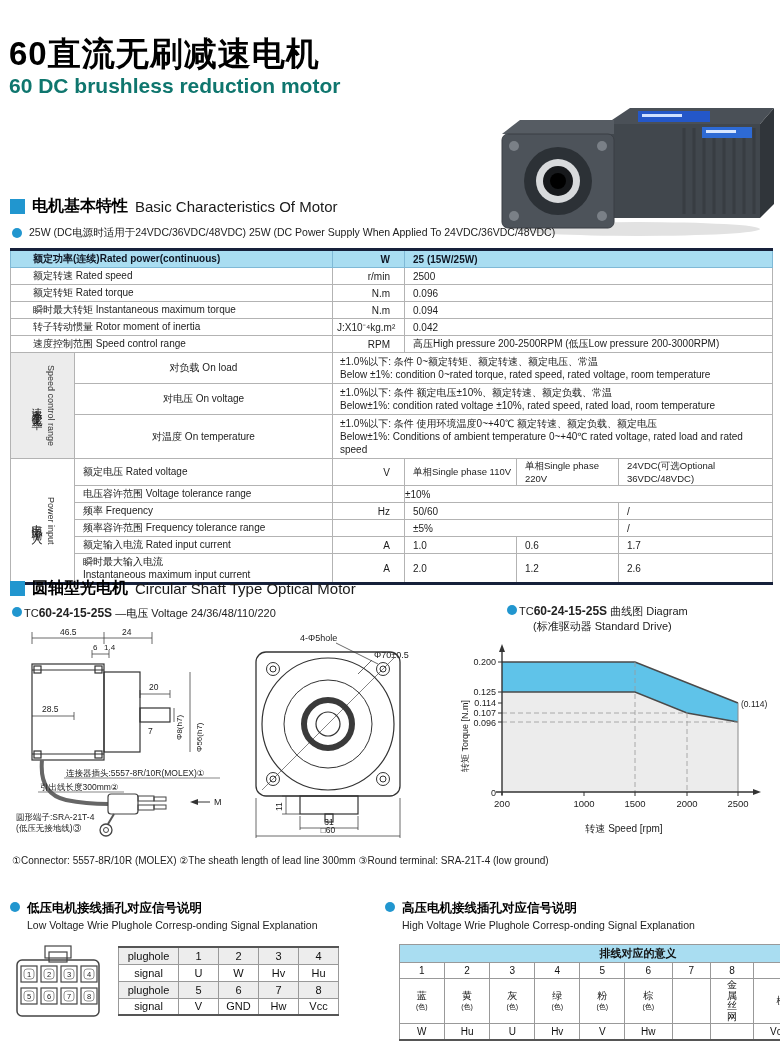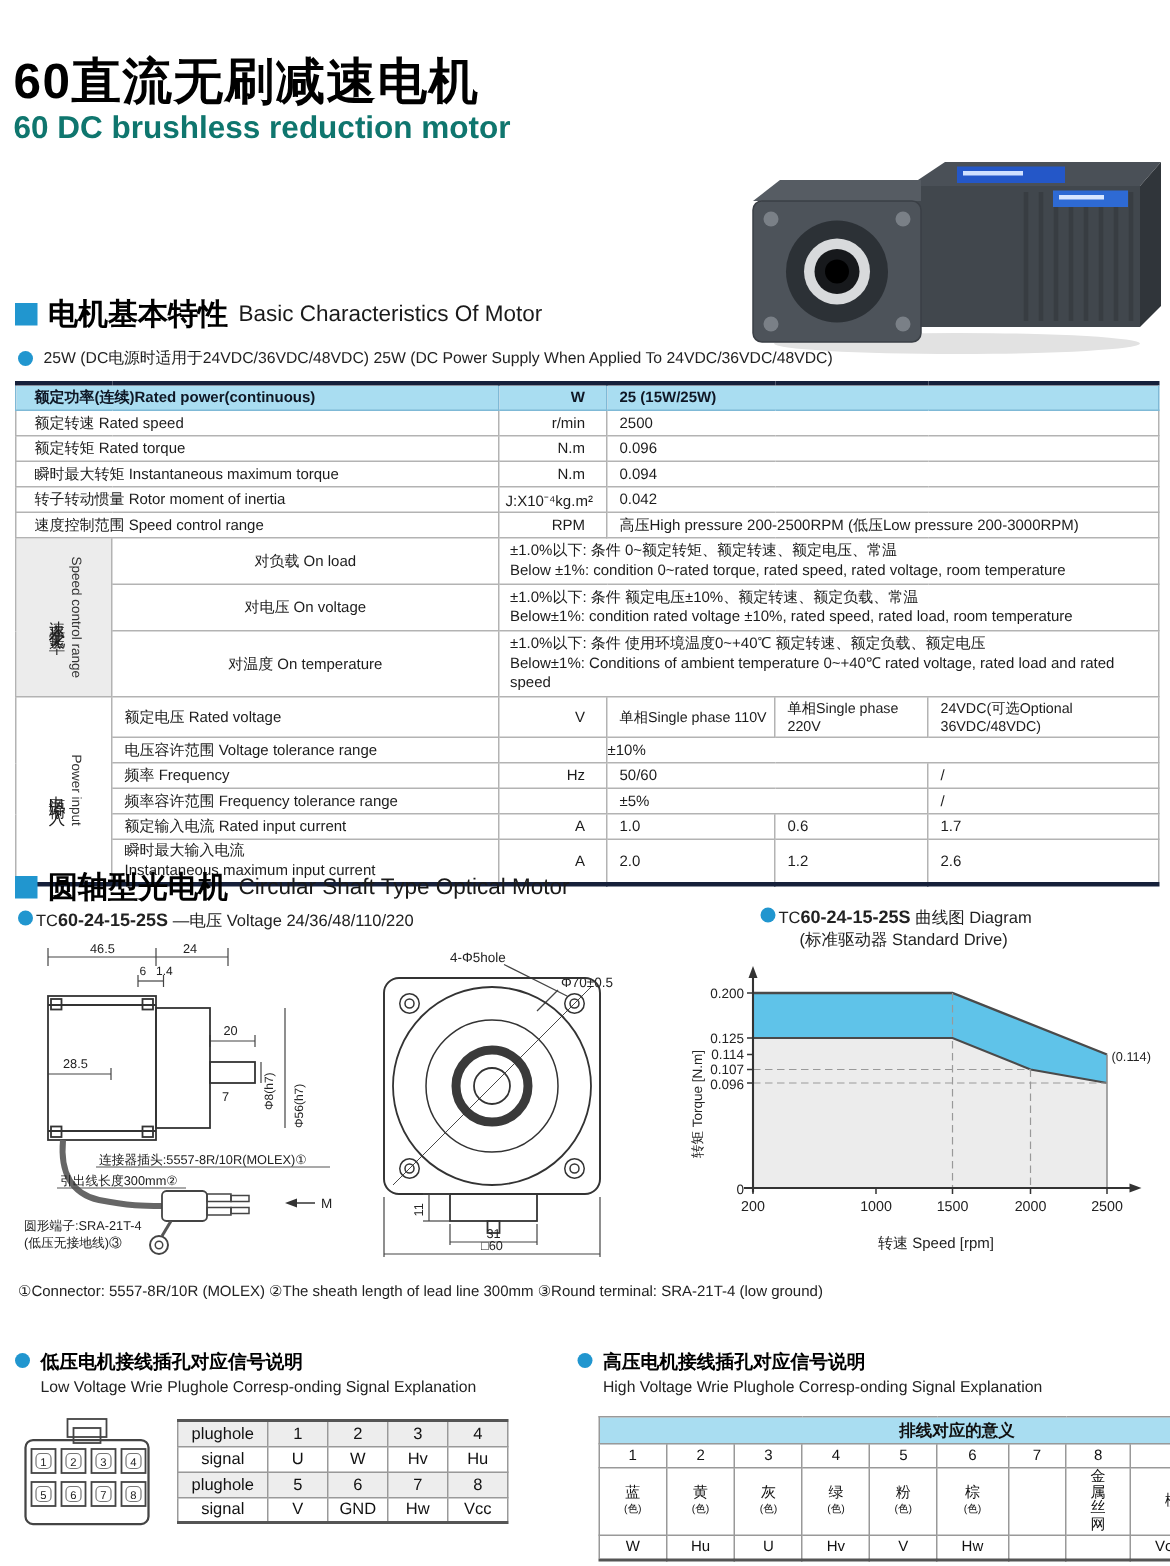--- a/index.html
+++ b/index.html
@@ -11,32 +11,32 @@
   
   .head { position:absolute; left:9px; top:36px; }
   .t-zh { font-size:33px; font-weight:bold; margin:0; line-height:1.12; letter-spacing:1px; color:#000; }
   .t-en { font-size:21px; font-weight:bold; margin:1px 0 0; color:#0f766e; }
   .sizeline { display:flex; align-items:center; margin-top:4px; font-size:18px; font-weight:bold; color:#000; }
   .sq { width:13px; height:13px; border:2.5px solid #111; margin:0 5px 0 3px; flex:0 0 auto; }
 
   
   .sec { display:flex; align-items:center; gap:7px; }
   .bluesq { width:15px; height:15px; background:#2196cf; flex:0 0 auto; }
-  .sec-zh { font-size:20px; font-weight:bold; color:#000; }
+  .sec-zh { font-size:16px; font-weight:bold; color:#000; }
   .sec-en { font-size:15px; color:#1a1a1a; }
   .bullet { width:10px; height:10px; border-radius:50%; background:#2196cf; flex:0 0 auto; }
   .note { display:flex; align-items:center; gap:7px; margin:9px 0 0 2px; font-size:10.5px; color:#222; }
 
   
   .s1 { position:absolute; left:10px; top:196px; width:762px; }
   table.spec { margin-top:8px; width:762px; border-collapse:collapse; font-size:10px; color:#1c1c1c;
                border-top:3px solid #16203a; border-bottom:3px solid #16203a; table-layout:fixed; }
   .spec td { border:1px solid #b3b3b3; padding:1px 4px; height:16px; background:#fff; overflow:hidden; }
   .spec tr.hdr td { background:#a9ddf1; font-weight:bold; border-color:#7fb9d6; color:#0e1624; }
-  .spec td.lbl { padding-left:12px; }
+  .spec td.lbl { padding-left:22px; }
   .spec td.unit { text-align:right; padding-right:14px; white-space:nowrap; }
   .spec td.val { padding-left:8px; }
   .spec td.center { text-align:left; padding-left:0; }
   .fs95 { font-size:9.5px; }
   .spec td.vgroup { padding:0; vertical-align:middle; }
   .spec td.sg { background:#ececec; }
   .vwrap { display:flex; justify-content:center; align-items:center; gap:2px; }
   .vzh { writing-mode:vertical-rl; text-orientation:upright; font-size:11px; letter-spacing:3px; }
   .ven { writing-mode:vertical-rl; font-size:9px; color:#333; }
   .spec td.glabel { text-align:center; }

